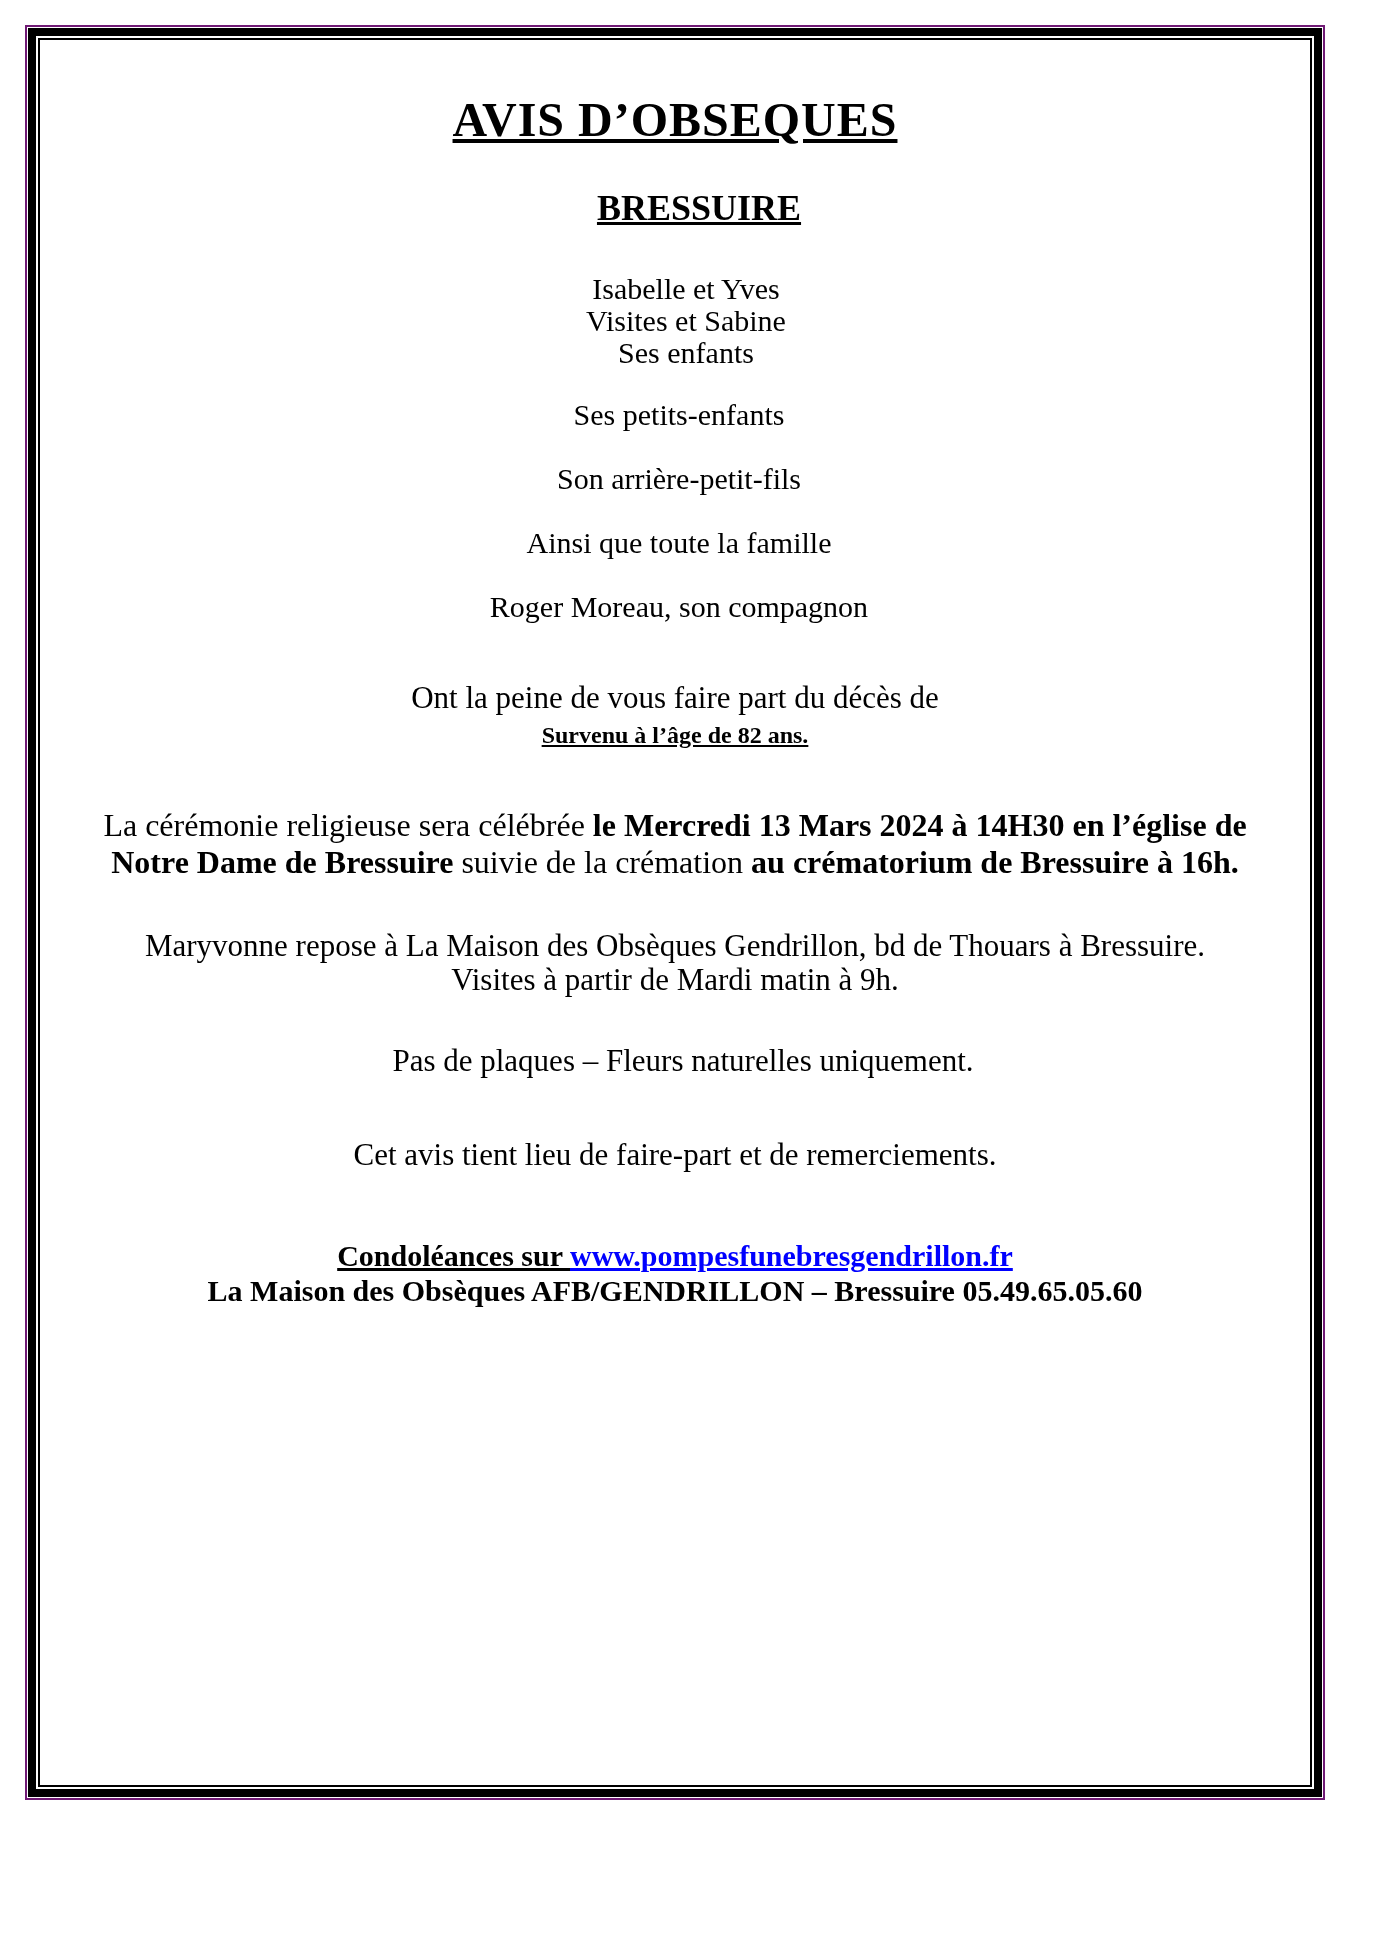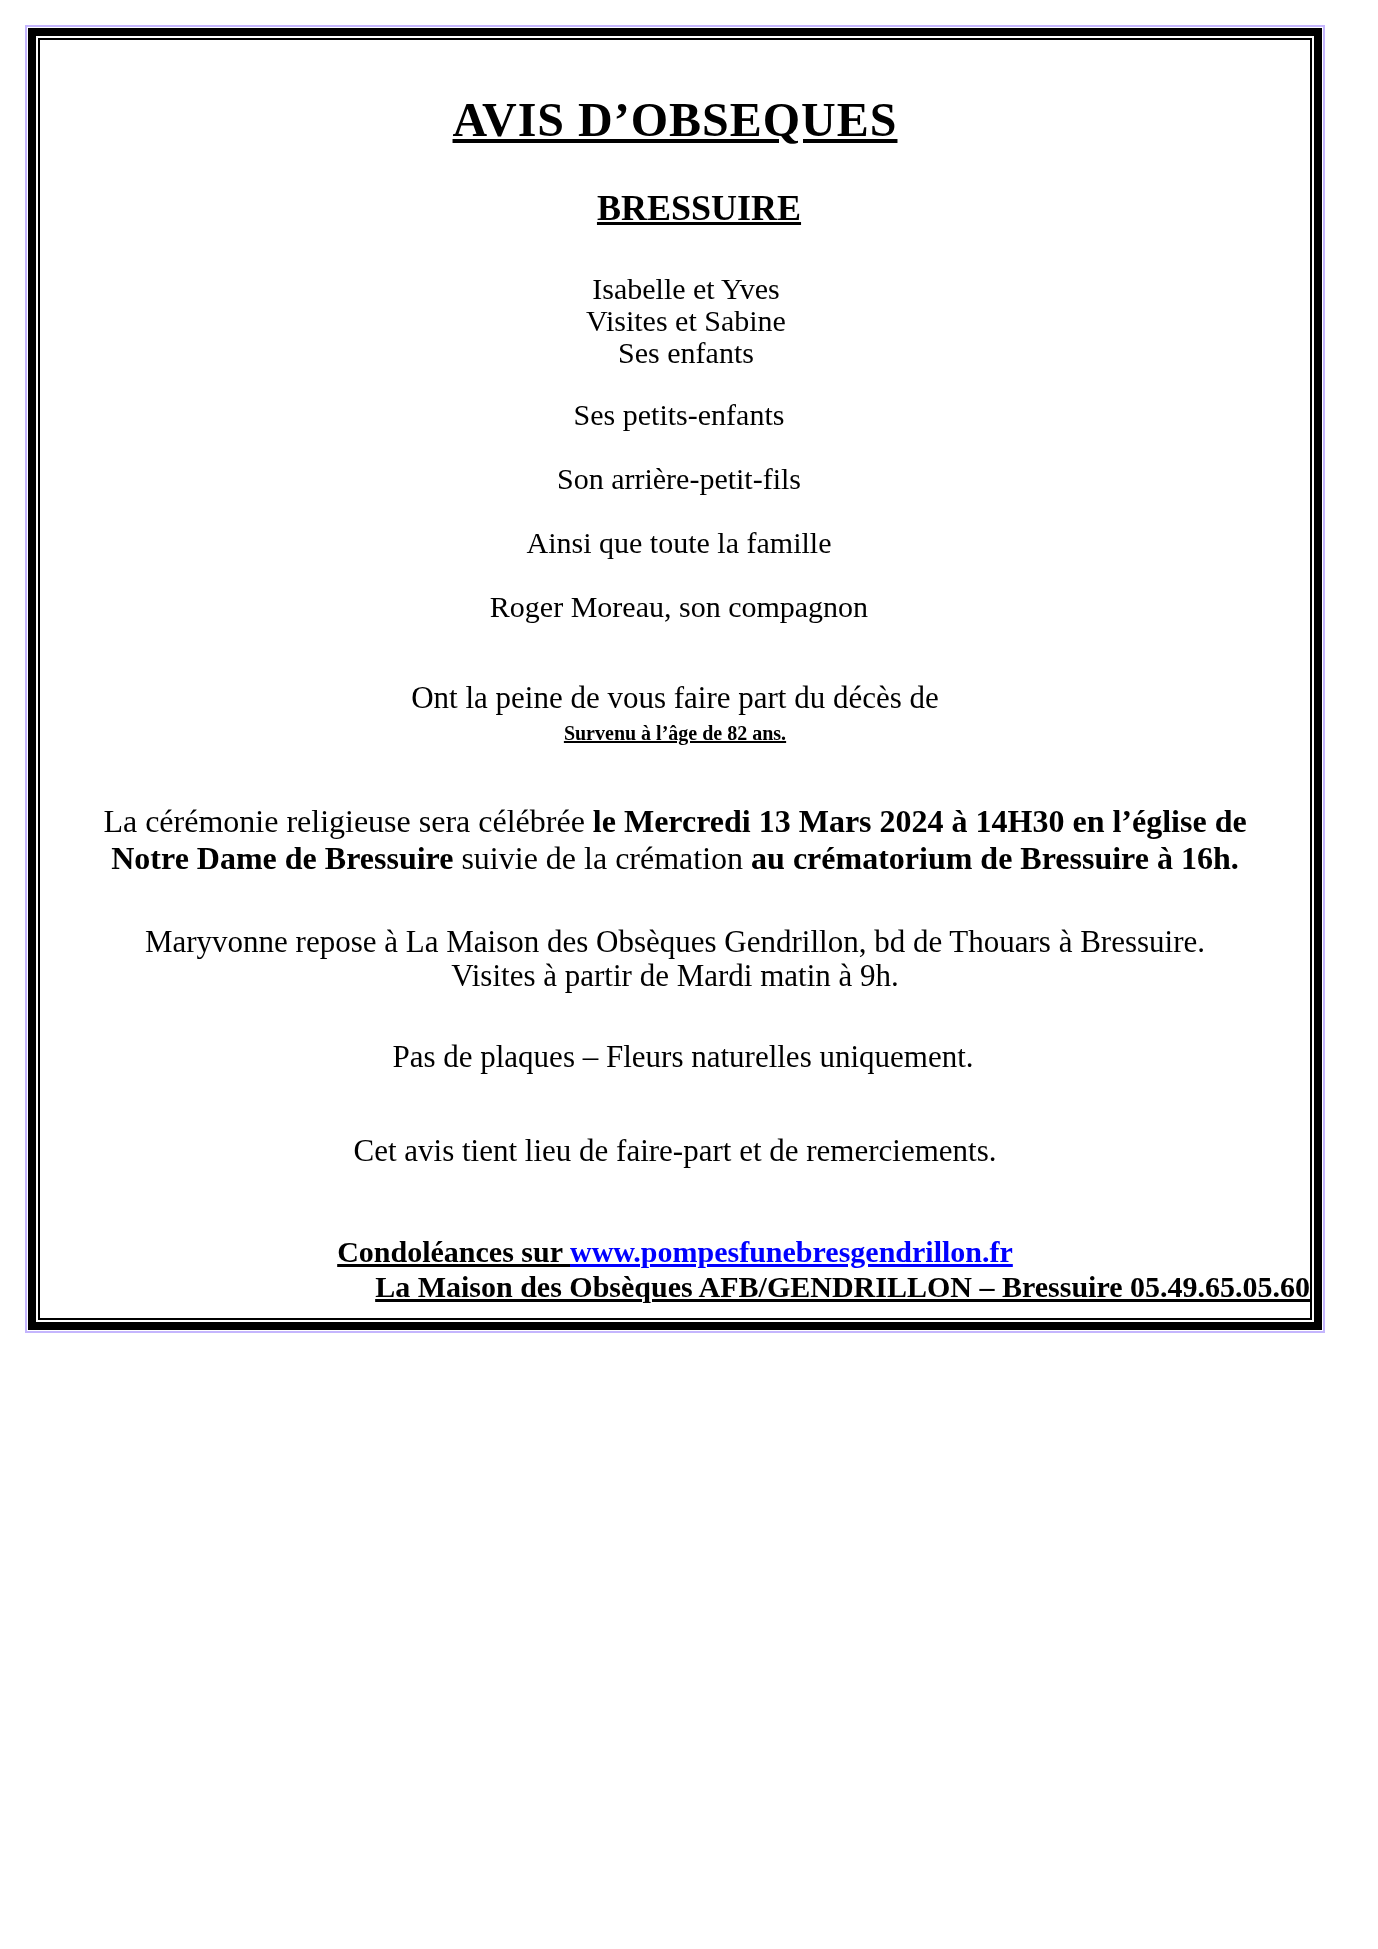--- a/index.html
+++ b/index.html
@@ -13,22 +13,22 @@
     position: relative;
     font-family: "Liberation Serif", "DejaVu Serif", serif;
     color: #000000;
   }
   
   .frame-outer {
     position: absolute;
     left: 25px;
     top: 25px;
     width: 1300px;
-    height: 1308px;
-    border: 2px solid #c4b5fd;
+    height: 1775px;
+    border: 2px solid #701a75;
     box-sizing: border-box;
   }
   .frame-mid {
     position: absolute;
     inset: 1px;
     border: 8px solid #000;
   }
   .frame-inner {
     position: absolute;
     inset: 2px;
@@ -71,21 +71,21 @@
   }
   .name-block {
     margin-top: 48px;
     font-size: 44px;
     font-weight: bold;
     line-height: 1.0;
   }
   .name-block .maiden { display: block; margin-top: 6px; }
   .age-line {
     margin-top: 6px;
-    font-size: 20px;
+    font-size: 24px;
     font-weight: bold;
     text-decoration: underline;
   }
   .ceremony {
     margin: 58px 40px 0 40px;
     font-size: 32px;
     line-height: 1.15;
   }
   .repose-block {
     margin-top: 48px;
@@ -110,22 +110,20 @@
   .footer-prefix {
     text-decoration: underline;
     color: #000000;
   }
   .footer-link {
     text-decoration: underline;
     cursor: pointer;
   }
   .footer-home {
     display: block;
-    text-decoration: underline;
-    text-align: right;
   }
   b { font-weight: bold; }
 </style>
 </head>
 <body>
 
 <div class="frame-outer">
   <div class="frame-mid">
     <div class="frame-inner">
       <div class="content">

